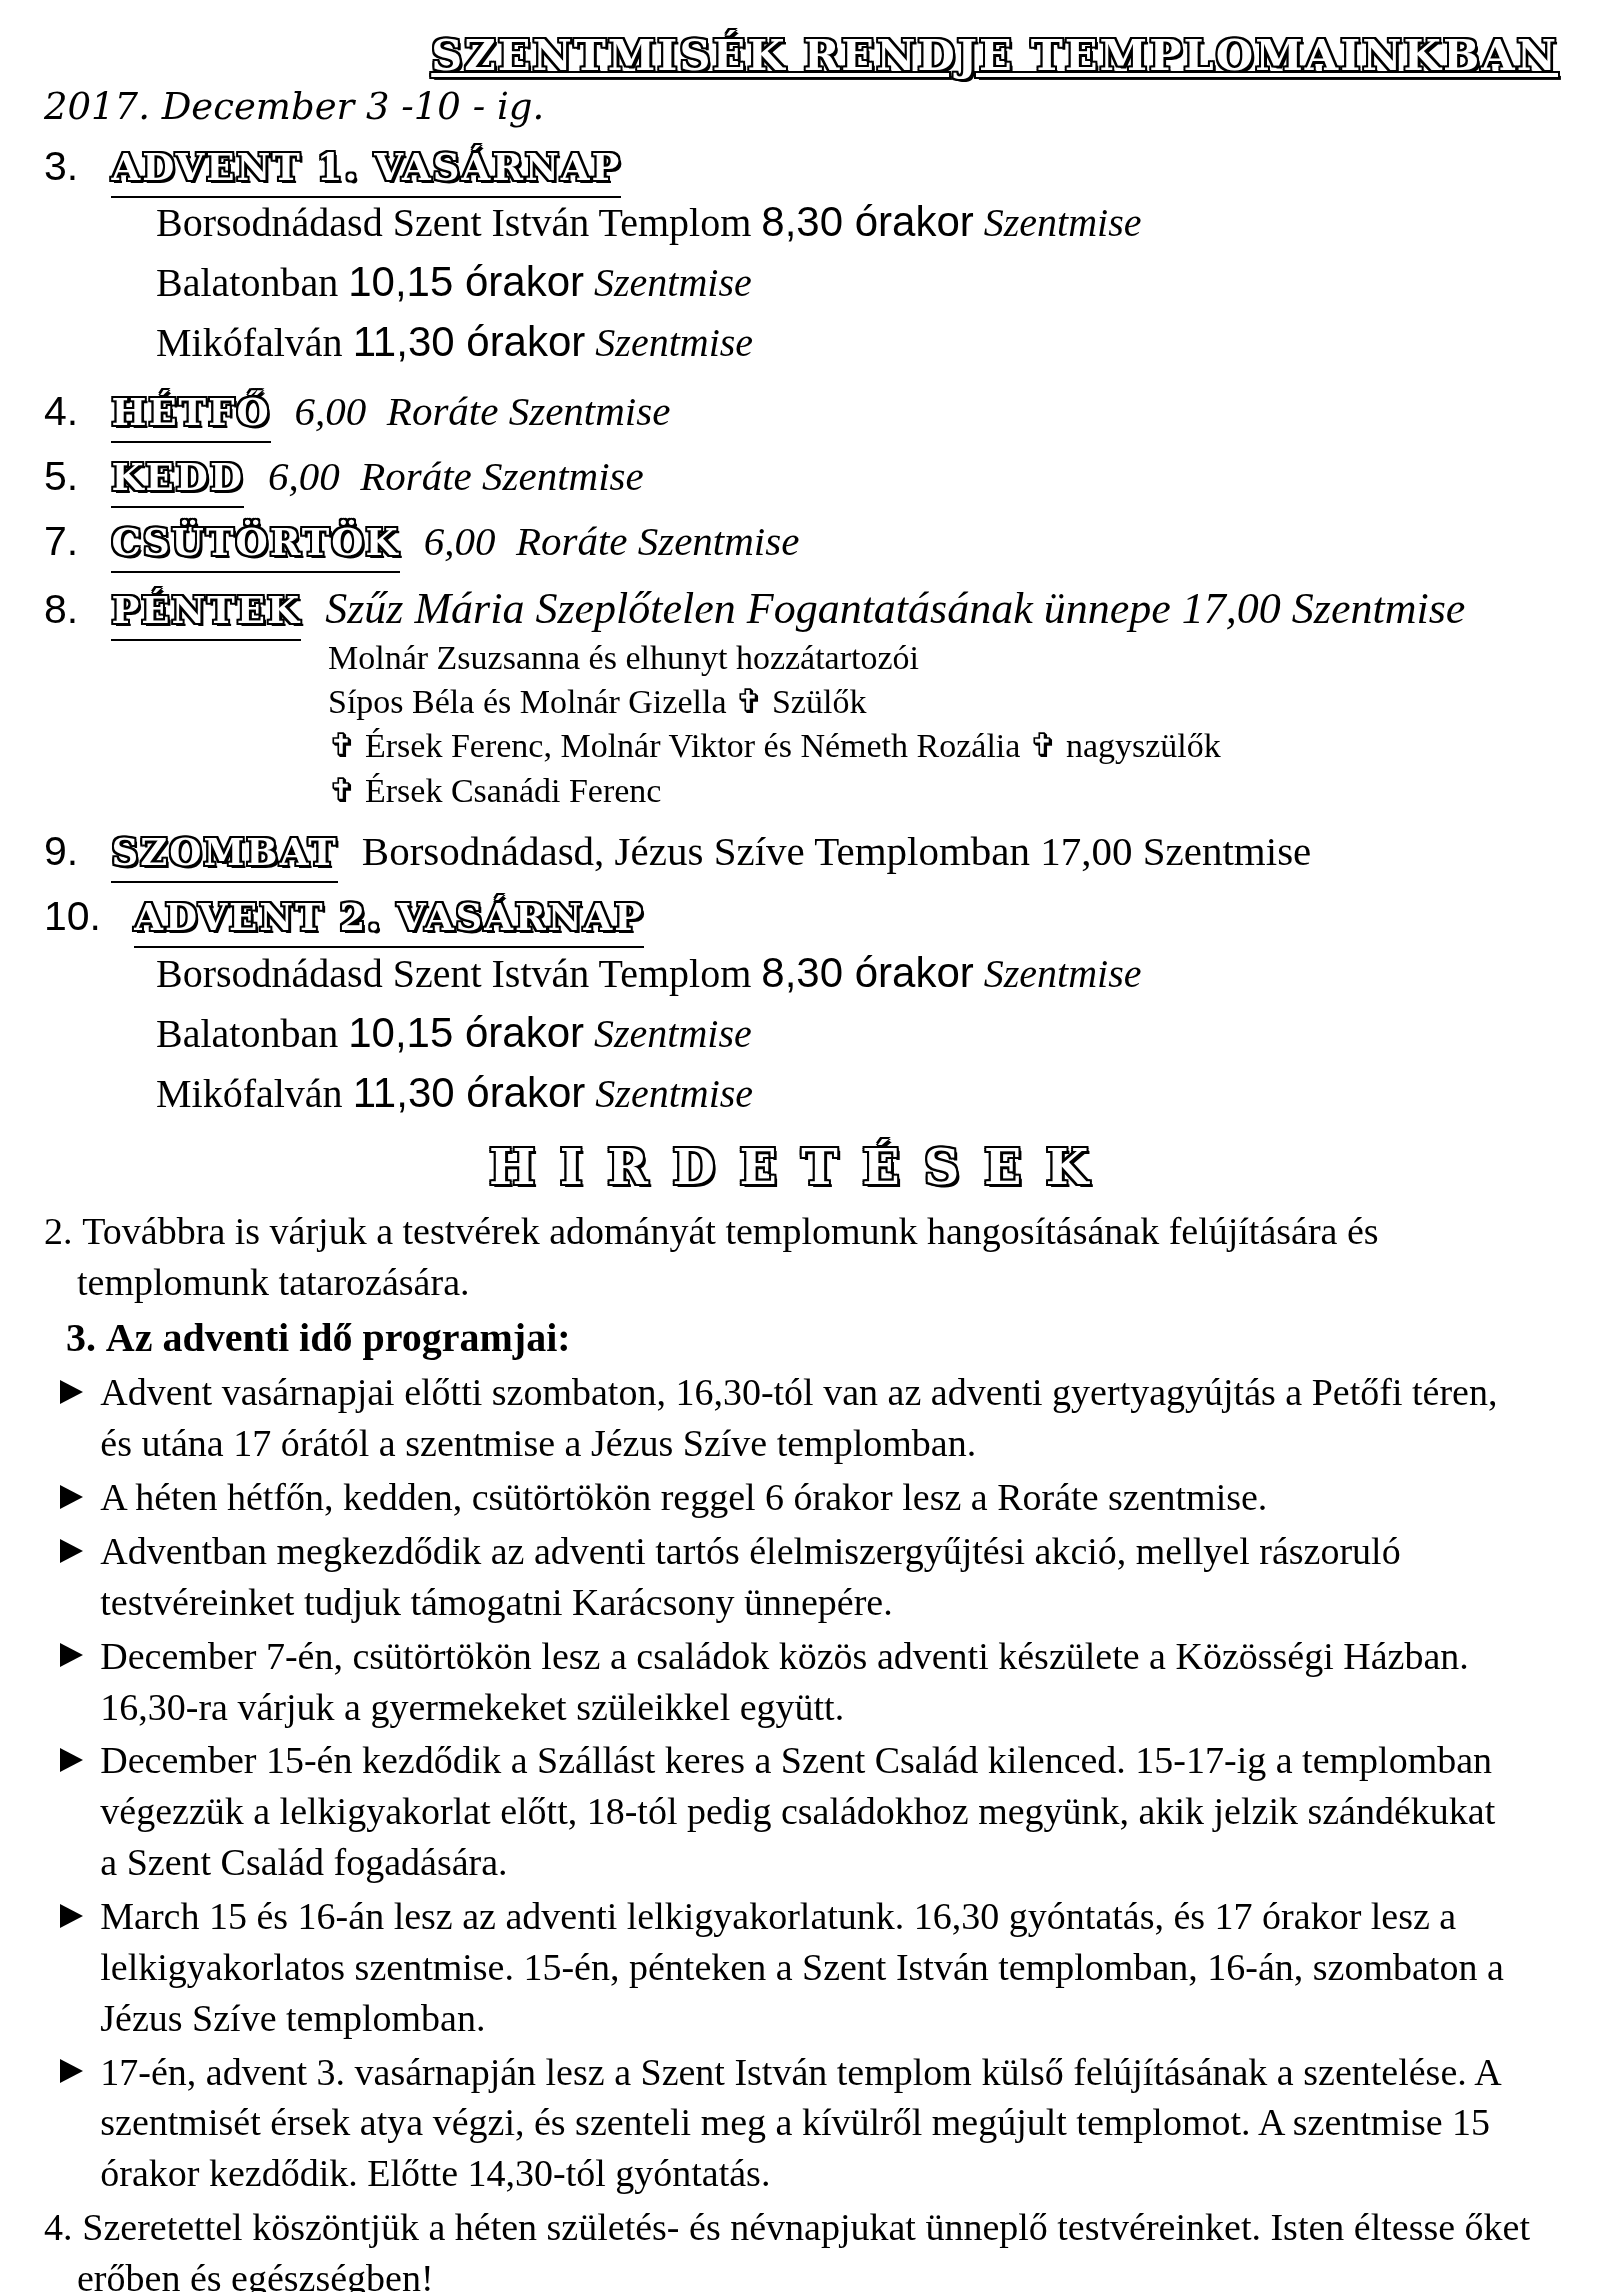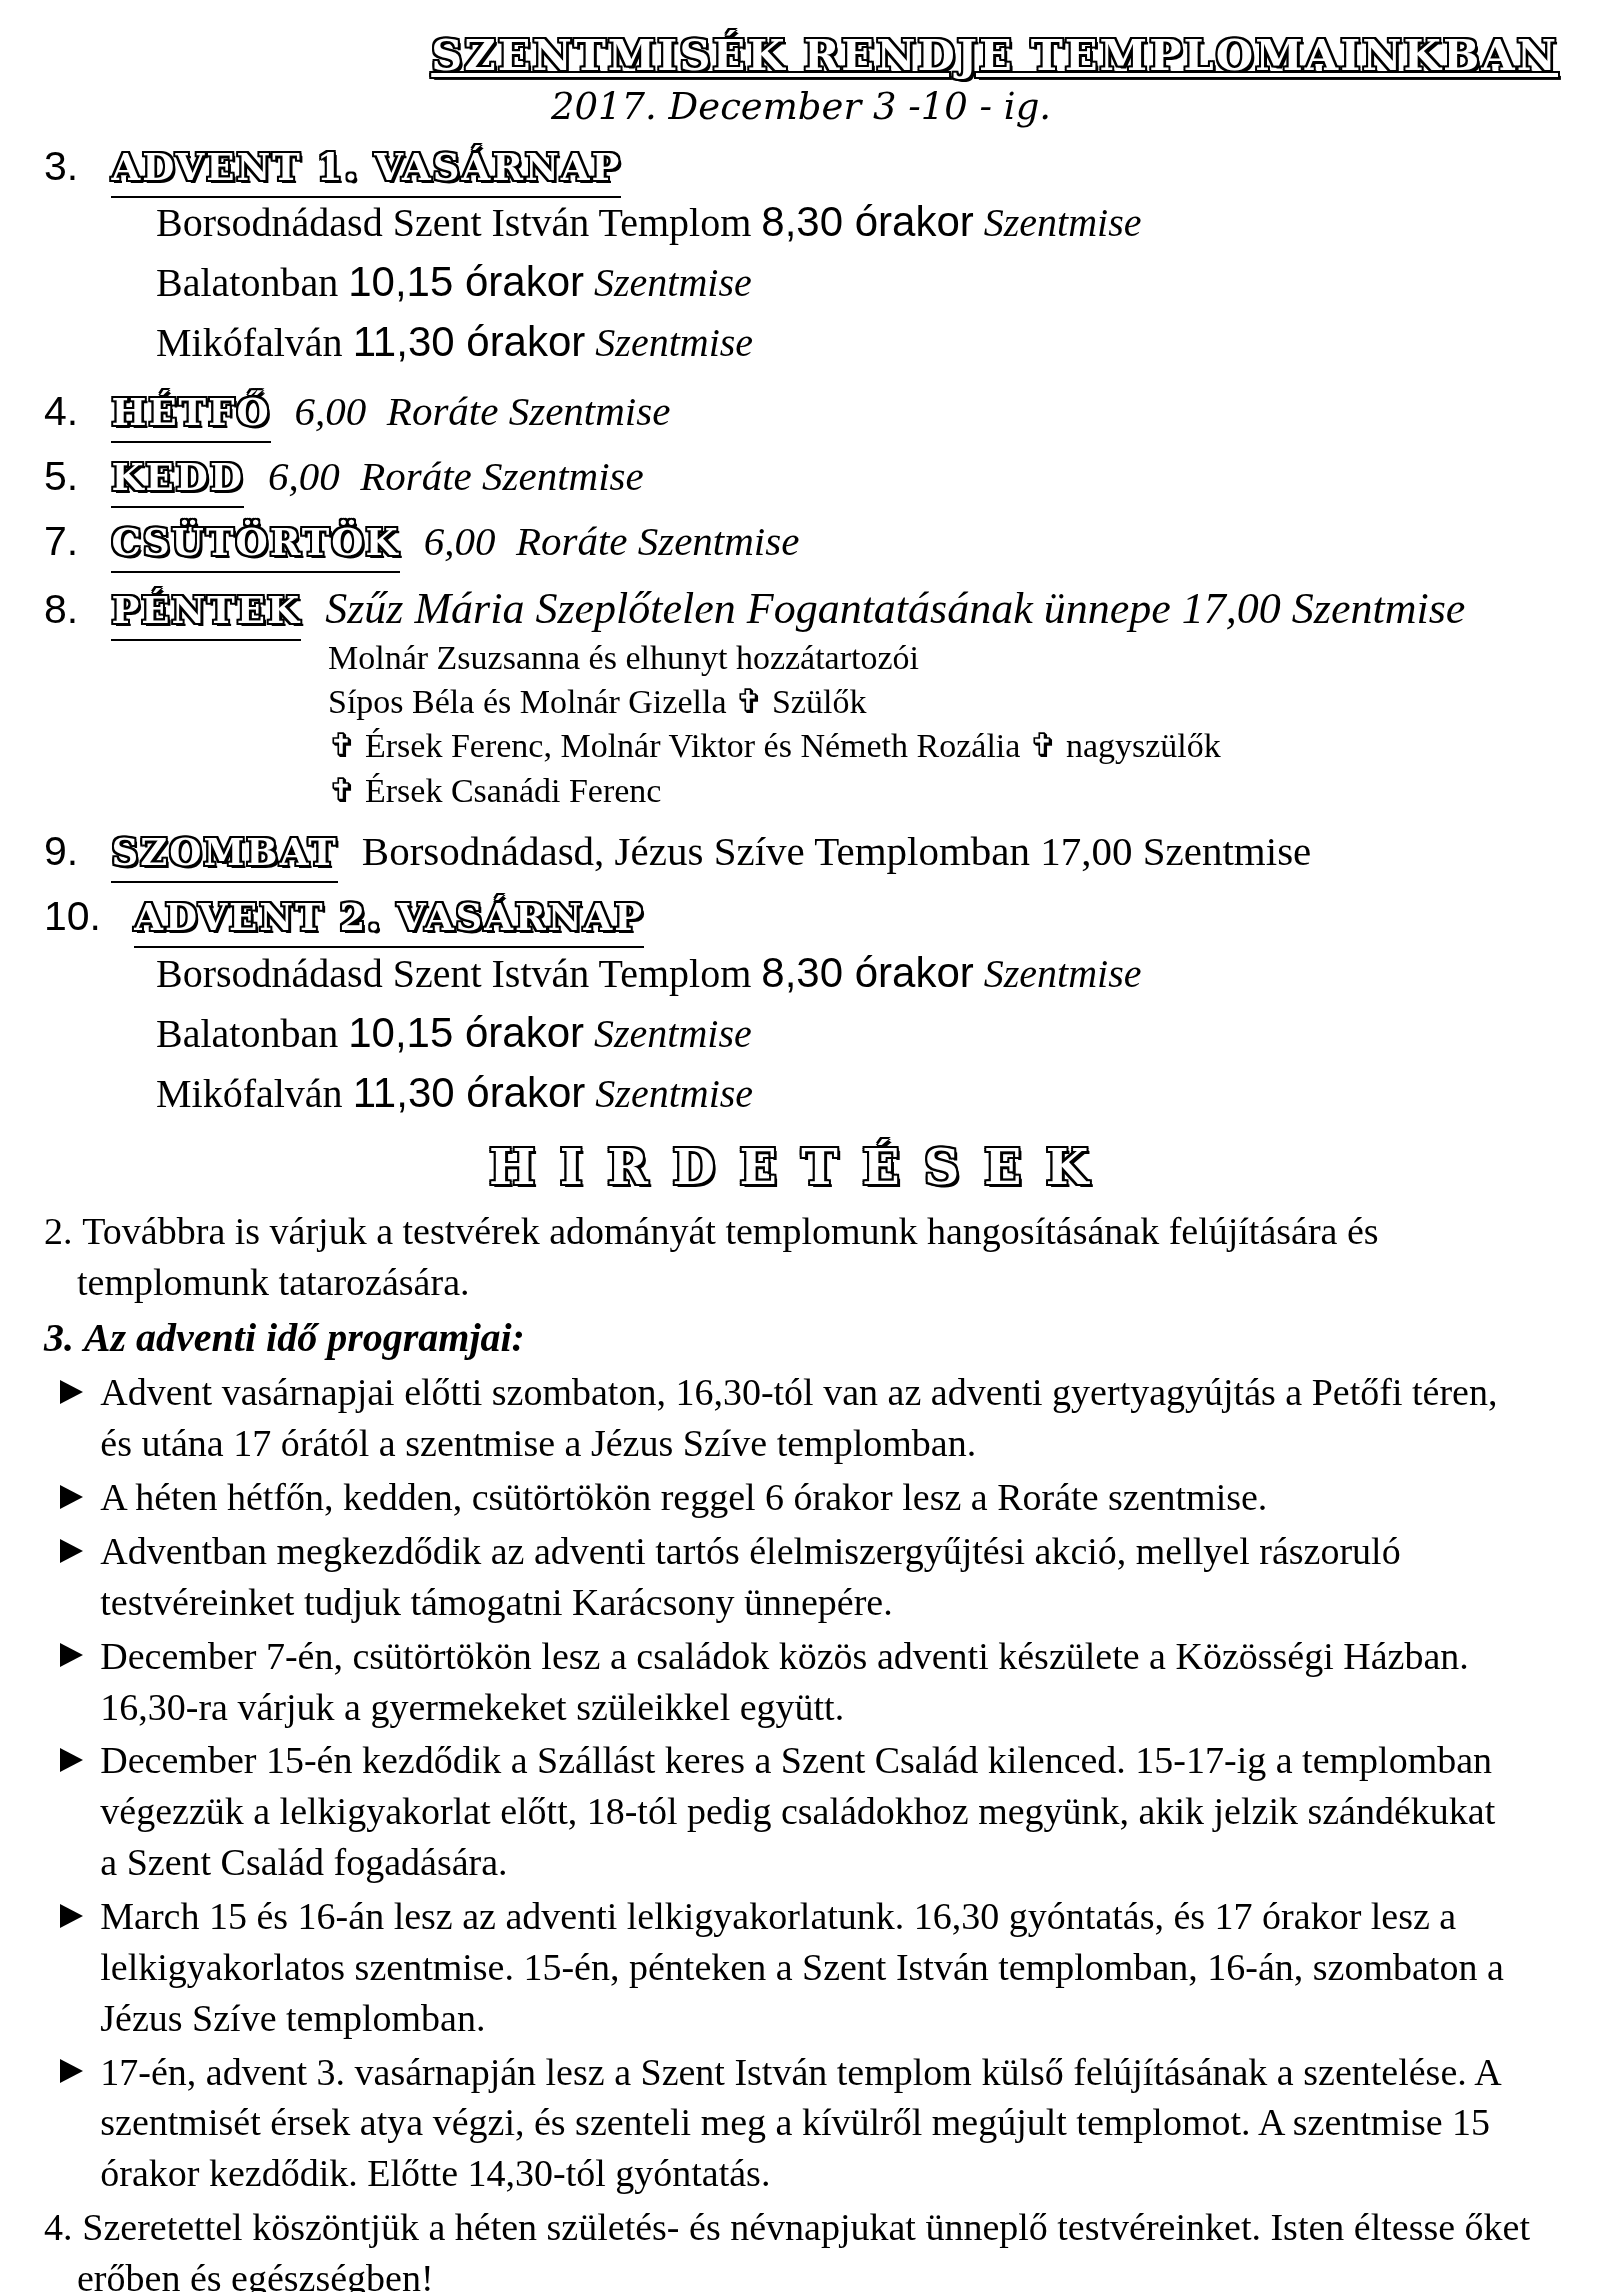--- a/index.html
+++ b/index.html
@@ -19,21 +19,21 @@
     text-shadow:
       -2px -2px 0 #000, 0 -2px 0 #000, 2px -2px 0 #000,
       -2px  0   0 #000,               2px  0   0 #000,
       -2px  2px 0 #000, 0  2px 0 #000, 2px  2px 0 #000,
        2.9px  2.9px 0 #000;
     letter-spacing:2px;
   }
 
   .title-row{text-align:right;font-size:43px;line-height:1.15;margin-top:5.9px;text-decoration:underline;}
   .date-row{
-    text-align:center;
+    text-align:left;
     font-family:"DejaVu Serif",serif;
     font-style:italic;
     font-size:37px;
     line-height:1.1;
     margin-top:5.9px;
   }
 
   .day-line{font-size:41px;line-height:1.25;margin-top:13.7px;white-space:nowrap;}
   .day-num{font-family:"Liberation Sans",sans-serif;}
   .day-name{
@@ -59,21 +59,21 @@
     letter-spacing:0.5em;
     margin:15.7px 0 9.8px 0;
   }
 
   .ann-item{
     font-size:38px;line-height:1.34;
     padding-left:33px;text-indent:-33px;
     margin-top:2.9px;
   }
   .ann-item .num{margin-right:9.8px;}
-  .ann-item.bold-ital{font-weight:bold;font-style:italic;font-size:40px;}
+  .ann-item.bold-ital{font-weight:bold;font-size:40px;margin-left:22px;}
 
   .bullet{
     display:flex;
     margin:2.9px 39px 2.9px 15.7px;
     font-size:38px;line-height:1.34;
   }
   .arrow{
     flex:none;
     width:0;height:0;
     border-left:23.5px solid #000;

